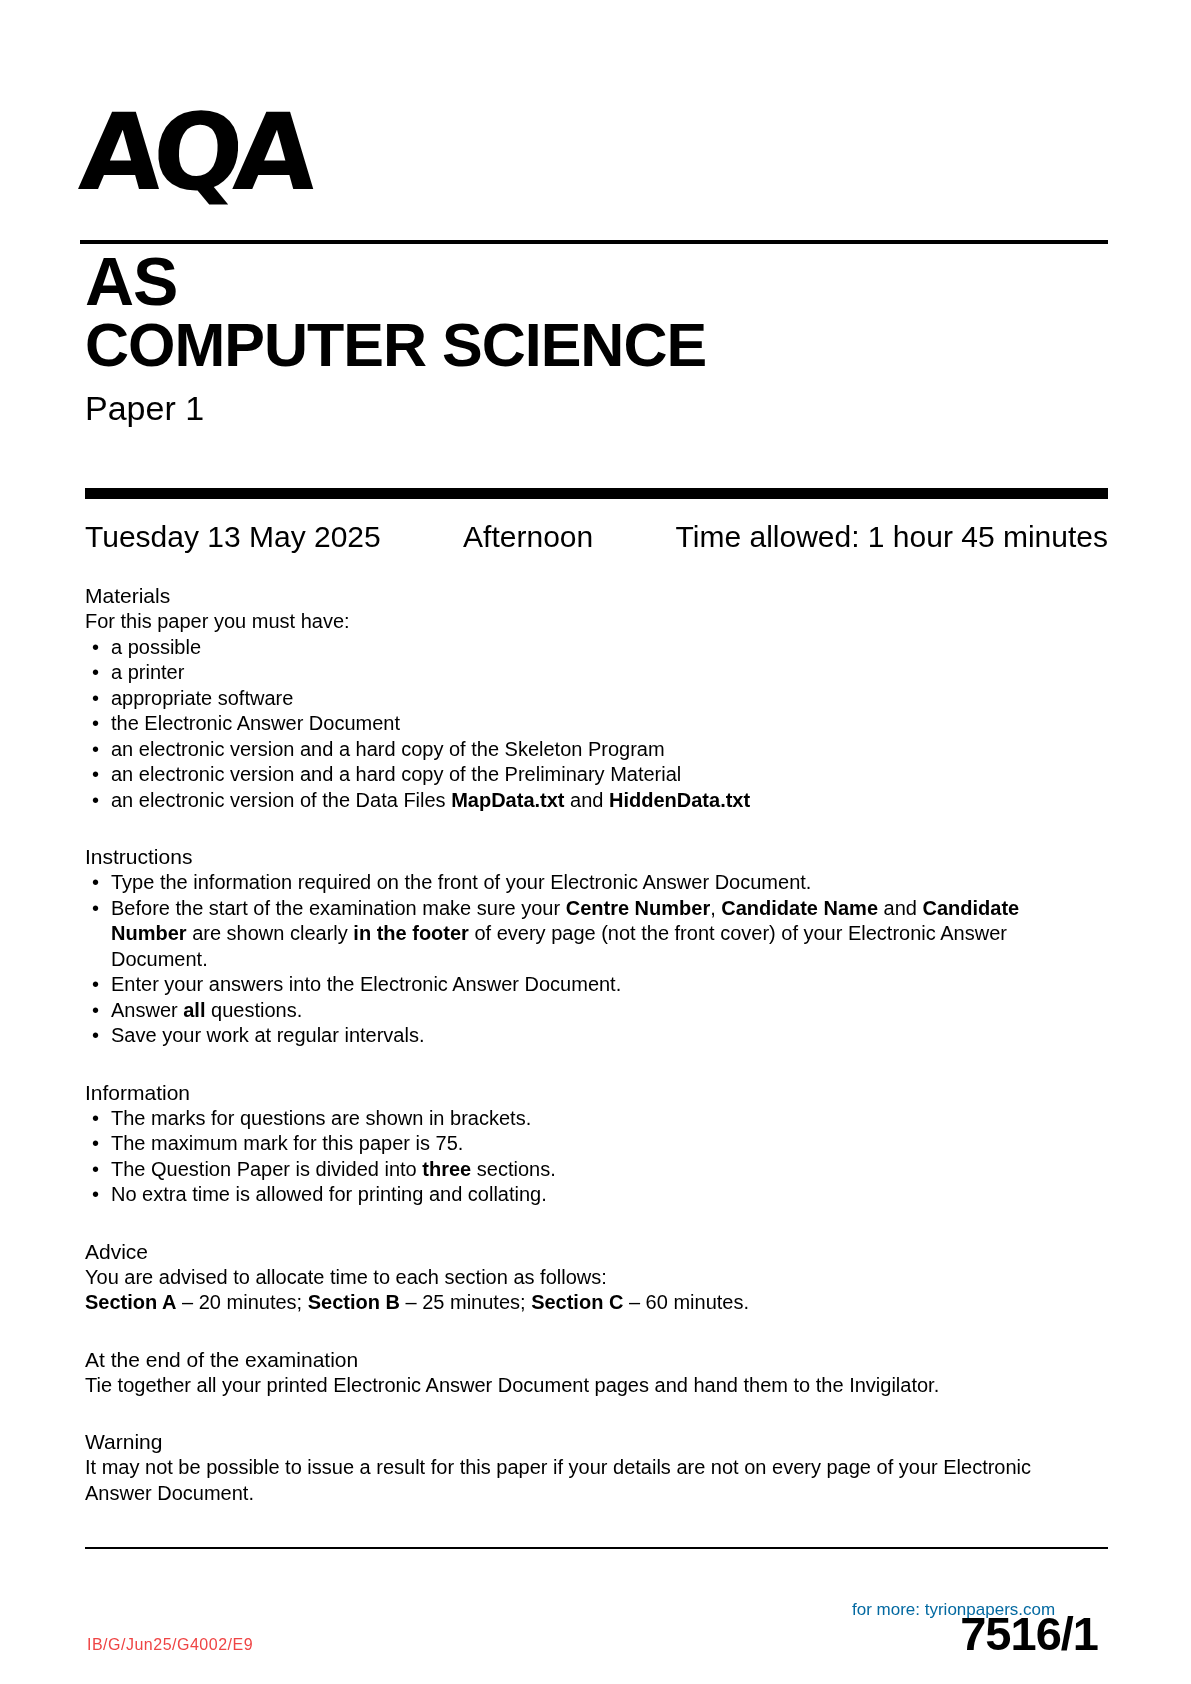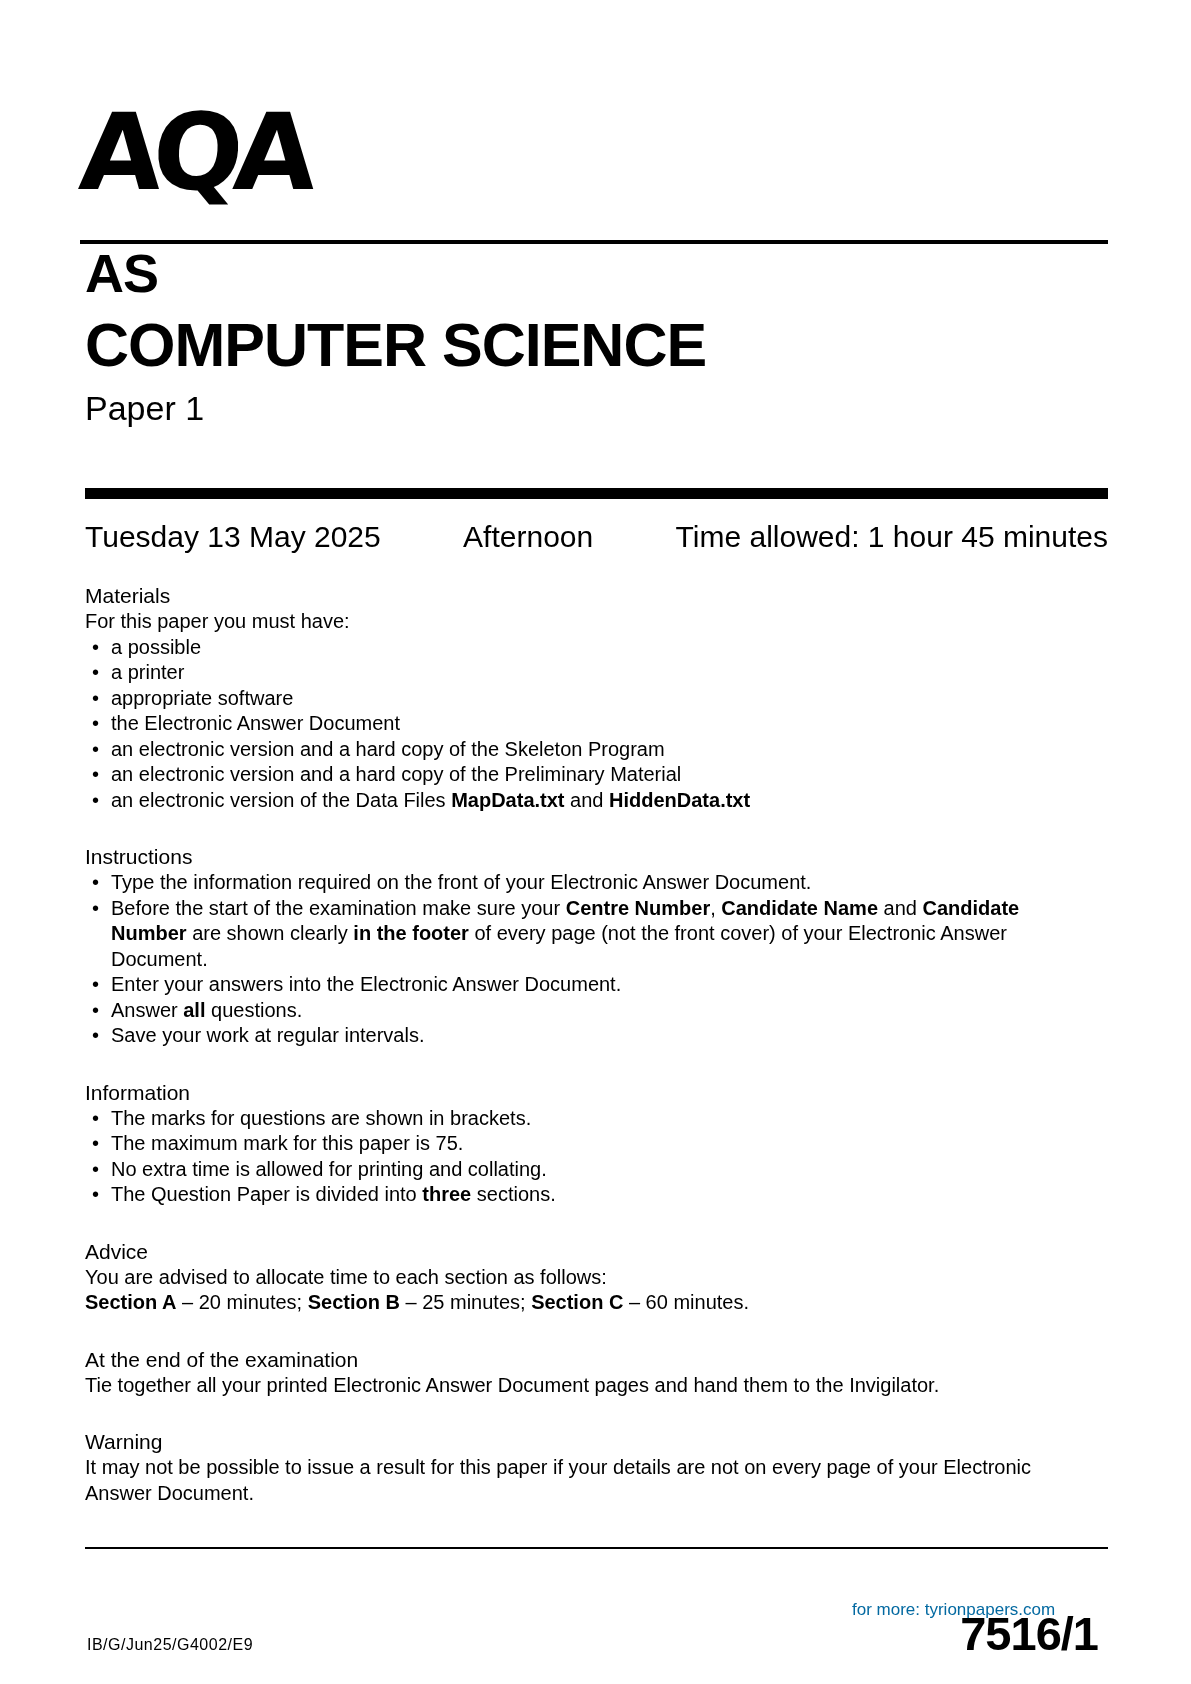--- a/index.html
+++ b/index.html
@@ -16,21 +16,21 @@
     font-family:"DejaVu Sans", sans-serif;
     font-weight:bold; font-size:106px; line-height:1;
     letter-spacing:-9px; transform:skewX(-4deg);
   }
   .rule-logo {
     position:absolute; left:80px; top:240px;
     width:1028px; height:4px; background:#000;
   }
   .title-as {
     position:absolute; left:85px; top:244px; margin:0;
-    font-size:54px; font-weight:bold; line-height:1.1; letter-spacing:-1px;
+    font-size:68px; font-weight:bold; line-height:1.1; letter-spacing:-1px;
   }
   .title-subject {
     position:absolute; left:85px; top:312px; margin:0;
     font-size:61px; font-weight:bold; line-height:1.1; letter-spacing:-1px;
   }
   .title-paper {
     position:absolute; left:85px; top:390px; margin:0;
     font-size:34px; font-weight:400; line-height:1.1;
   }
   .bar {
@@ -56,21 +56,21 @@
   li.line { position:relative; padding-left:26px; line-height:25.5px; }
   li.line::before { content:"\2022"; position:absolute; left:7px; }
   .b { font-weight:bold; }
 
   .rule-bottom {
     position:absolute; left:85px; top:1547px;
     width:1023px; height:2px; background:#000;
   }
   .footer-code {
     position:absolute; left:87px; top:1636px;
-    font-size:16px; color:#000000; letter-spacing:0.5px;
+    font-size:16px; color:#ef4444; letter-spacing:0.5px;
   }
   .watermark {
     position:absolute; left:852px; top:1600px;
     font-size:17px; color:#0369a1;
   }
   .paper-code {
     position:absolute; right:93px; top:1606px;
     font-size:47px; font-weight:bold; letter-spacing:-1px;
   }
 </style>
@@ -123,22 +123,22 @@
           </ul>
         </div>
   </section>
 
   <section class="section">
     <h3 class="section-heading">Information</h3>
     <div class="section-body">
           <ul class="bullets">
             <li class="line"><span>The marks for questions are shown in brackets.</span></li>
             <li class="line"><span>The maximum mark for this paper is 75.</span></li>
+            <li class="line"><span>The Question Paper is divided into </span><span class="b">three</span><span> sections.</span></li>
             <li class="line"><span>No extra time is allowed for printing and collating.</span></li>
-            <li class="line"><span>The Question Paper is divided into </span><span class="b">three</span><span> sections.</span></li>
           </ul>
         </div>
   </section>
 
   <section class="section">
     <h3 class="section-heading">Advice</h3>
     <div class="section-body">
           <p class="line"><span>You are advised to allocate time to each section as follows:</span></p>
           <p class="line"><span class="b">Section A</span><span> – 20 minutes; </span><span class="b">Section B</span><span> – 25 minutes; </span><span class="b">Section C</span><span> – 60 minutes.</span></p>
         </div>

